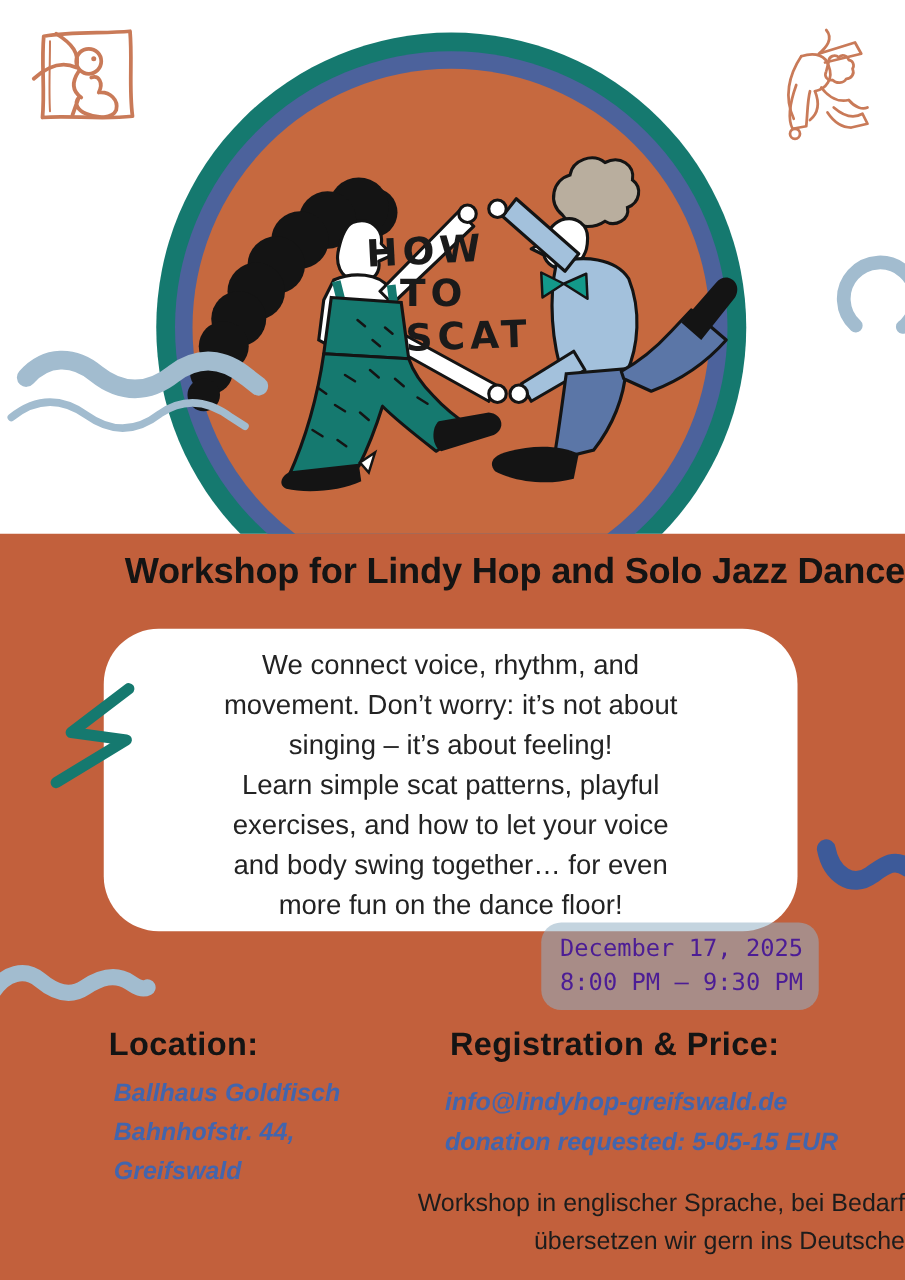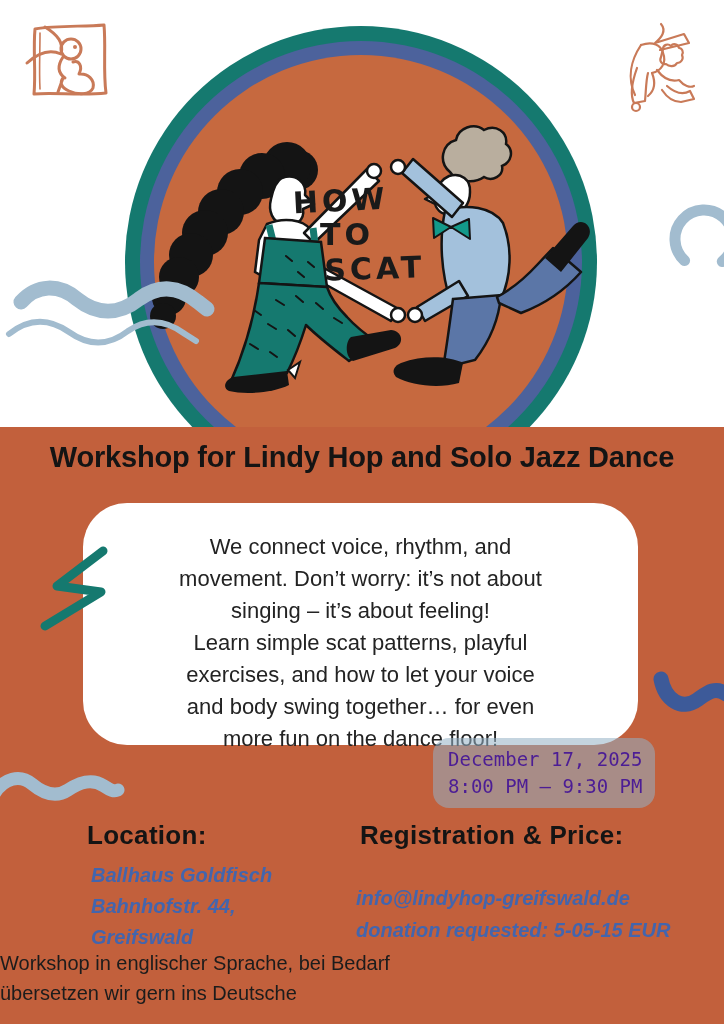--- a/index.html
+++ b/index.html
@@ -4,49 +4,49 @@
 <style>
   html,body{margin:0;padding:0;background:#e8e8e8;}
   .poster{
     position:relative;width:724px;height:1024px;margin:0 auto;
     background:#ffffff;overflow:hidden;
     font-family:"Liberation Sans",sans-serif;
   }
   .hero{position:absolute;left:0;top:0;z-index:1;}
   .orange-bg{position:absolute;left:0;top:427px;width:724px;height:597px;background:#c2603c;z-index:0;}
   .title{
-    position:absolute;left:0;top:441px;width:724px;text-align:center;
+    position:absolute;left:0;top:441px;width:724px;text-align:right;
     font-size:29px;font-weight:700;letter-spacing:-0.2px;color:#141414;z-index:4;
   }
   .msg-box{
     position:absolute;left:83px;top:503px;width:555px;height:242px;
     background:#ffffff;border-radius:44px;z-index:1;
   }
   .msg-box p{
-    margin:16px;padding:12px 16px 0;text-align:center;
+    margin:1px;padding:12px 16px 0;text-align:center;
     font-size:22px;line-height:32px;color:#232323;white-space:pre-line;
   }
   .date-box{
     position:absolute;left:433px;top:738px;width:222px;height:70px;
     border-radius:16px;background:rgba(148,176,196,0.55);z-index:2;
     color:#4c1d95;font-family:"DejaVu Sans Mono",monospace;
     font-size:19px;line-height:27px;padding:8px 0 0 15px;box-sizing:border-box;
   }
   .decor{position:absolute;left:0;top:0;z-index:3;pointer-events:none;}
   .heading{
     position:absolute;top:820px;font-size:26px;font-weight:700;
     letter-spacing:0.3px;color:#141414;z-index:4;
   }
   .loc-heading{left:87px;text-align:center;}
   .reg-heading{left:360px;}
   .blue{position:absolute;color:#4365ad;font-weight:700;z-index:4;font-style:italic;}
   .loc-text{left:91px;top:860px;font-size:20px;line-height:31px;white-space:pre-line;}
-  .reg-text{left:356px;top:866px;font-size:20px;line-height:32px;margin-top:16px;}
+  .reg-text{left:356px;top:866px;font-size:20px;line-height:32px;}
   .footer{
-    position:absolute;left:0;top:948px;width:724px;text-align:left;
+    position:absolute;left:0;top:948px;width:724px;text-align:right;
     font-size:20px;line-height:30px;color:#1c1c1c;white-space:pre-line;z-index:4;
   }
 </style>
 </head>
 <body>
 
 <div class="poster">
 
   <div class="orange-bg"></div>
 

